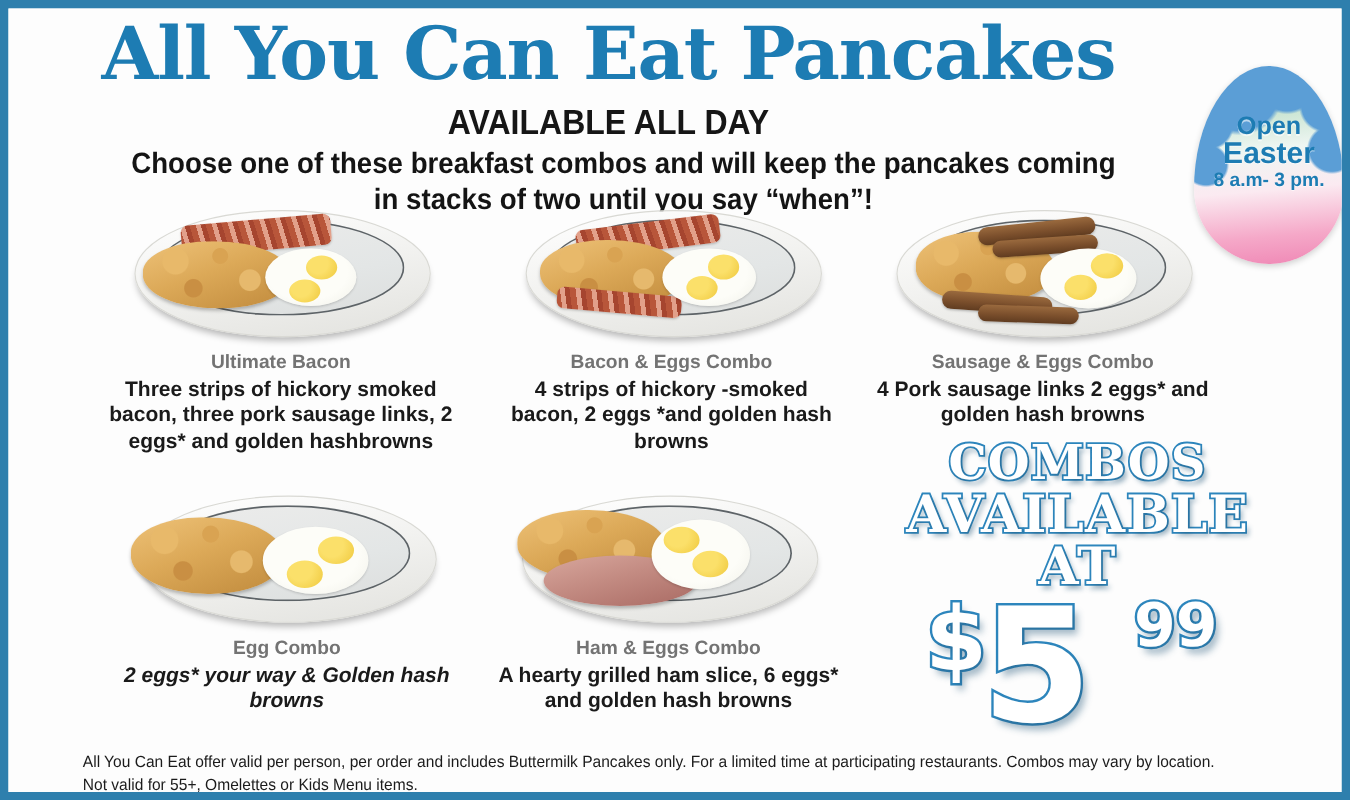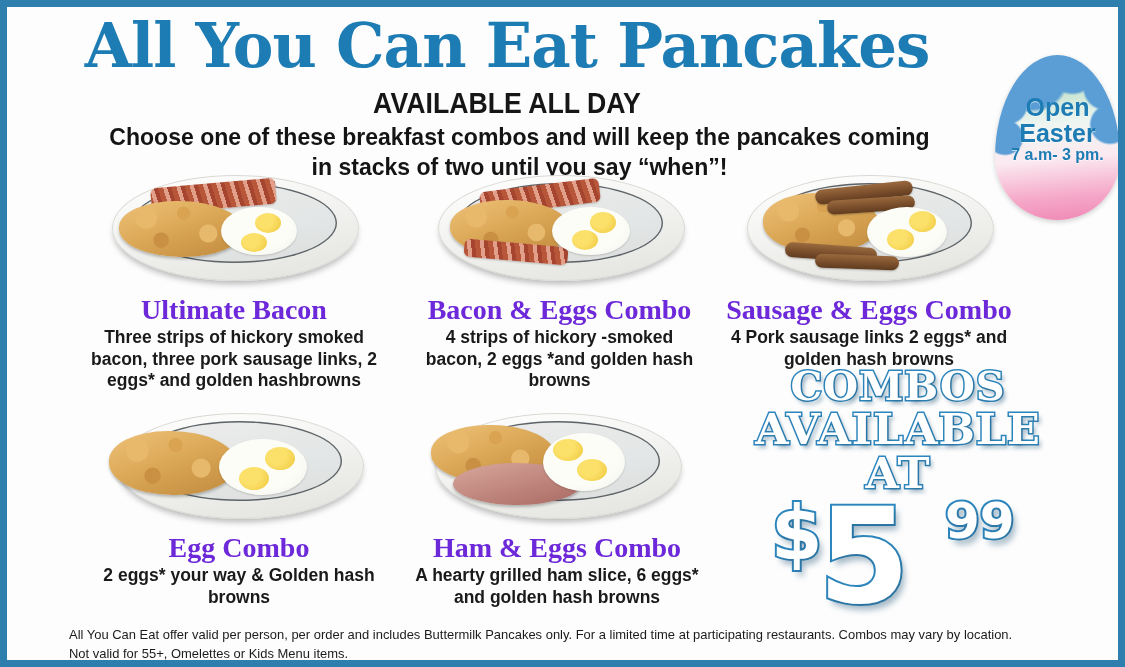--- a/index.html
+++ b/index.html
@@ -61,21 +61,21 @@
       linear-gradient(175deg,#cfe6f3 0%, #bfe0c9 20%, #eef6f2 42%, #fbeaf1 62%, #f5a8c8 84%, #ef86b4 100%);
     box-shadow:0 2px 5px rgba(0,0,0,.18);
     overflow:hidden;
   }
   .egg-txt{
     position:absolute;left:0;right:0;top:40px;
     text-align:center;color:#1d7cb3;
     font-weight:bold;line-height:1.02;
     text-shadow:0 1px 0 rgba(255,255,255,.6);
   }
-  .egg-txt .l1{font-size:25px;display:block;text-align:center;}
+  .egg-txt .l1{font-size:21px;display:block;text-align:center;}
   .egg-txt .l2{font-size:25px;display:block;}
   .egg-txt .l3{font-size:16px;display:block;margin-top:1px;}
 
   
   .combo{position:absolute;text-align:center;}
   .plate-wrap{position:relative;height:125px;}
   .plate{
     position:absolute;left:50%;top:8px;
     width:245px;height:104px;margin-left:-122px;
     border-radius:50%;
@@ -119,23 +119,23 @@
     background:linear-gradient(180deg,#9a6a3e 0%,#7b4f2c 55%,#603c20 100%);
     box-shadow:0 1px 2px rgba(0,0,0,.25);
   }
   .ham{
     position:absolute;border-radius:50%;
     background:linear-gradient(165deg,#d8a79d 0%,#c38b82 45%,#a96a63 100%);
     box-shadow:0 2px 3px rgba(0,0,0,.25);
   }
 
   .c-title{
-    font-family:Liberation Serif, serif;
-    font-weight:bold;color:#6d28d9;
-    font-size:28px;line-height:1.12;
+    font-family:Liberation Sans, sans-serif;
+    font-weight:bold;color:#737373;
+    font-size:16px;line-height:1.12;
     margin-top:2px;
   }
   .c-desc{
     font-size:17.5px;font-weight:bold;color:#1a1a1a;
     line-height:1.22;margin-top:2px;
   }
 
   
   .pricebox{position:absolute;left:726px;top:358px;width:330px;text-align:center;}
   .pb-line{
@@ -184,21 +184,21 @@
   <div class="subhead">AVAILABLE ALL DAY</div>
   <div class="blurb">
     <span>Choose one of these breakfast combos and will keep the pancakes coming</span><br>
     <span>in stacks of two until you say “when”!</span>
   </div>
 
   <div class="egg">
     <div class="egg-txt">
       <span class="l1">Open</span>
       <span class="l2">Easter</span>
-      <span class="l3">7 a.m- 3 pm.</span>
+      <span class="l3">8 a.m- 3 pm.</span>
     </div>
   </div>
 
   <div class="combo" style="left:62px;top:160px;width:330px;">
     <div class="plate-wrap">
       <div class="plate"></div>
       <div class="rim"></div>
       <div class="bacon" style="left:82px;top:16px;width:125px;height:26px;transform:rotate(-5deg);"></div>
       <div class="hash" style="left:50px;top:34px;width:124px;height:56px;"></div>
       <div class="egg-f" style="left:152px;top:40px;width:76px;height:48px;"></div>
@@ -246,21 +246,21 @@
   <div class="combo" style="left:72px;top:398px;width:320px;">
     <div class="plate-wrap">
       <div class="plate"></div>
       <div class="rim"></div>
       <div class="hash" style="left:30px;top:26px;width:128px;height:64px;"></div>
       <div class="egg-f" style="left:140px;top:34px;width:88px;height:56px;"></div>
       <div class="yolk" style="left:186px;top:42px;width:30px;height:23px;"></div>
       <div class="yolk" style="left:160px;top:62px;width:30px;height:23px;"></div>
     </div>
     <div class="c-title">Egg Combo</div>
-    <div class="c-desc" style="padding:0 18px;">2 eggs* your way &amp; Golden hash browns</div>
+    <div class="c-desc" style="padding:0 18px;font-style:italic;">2 eggs* your way &amp; Golden hash browns</div>
   </div>
 
   <div class="combo" style="left:390px;top:398px;width:320px;">
     <div class="plate-wrap">
       <div class="plate"></div>
       <div class="rim"></div>
       <div class="hash" style="left:34px;top:20px;width:124px;height:58px;"></div>
       <div class="ham" style="left:56px;top:58px;width:128px;height:42px;"></div>
       <div class="egg-f" style="left:146px;top:28px;width:82px;height:58px;"></div>
       <div class="yolk" style="left:156px;top:34px;width:30px;height:22px;"></div>

